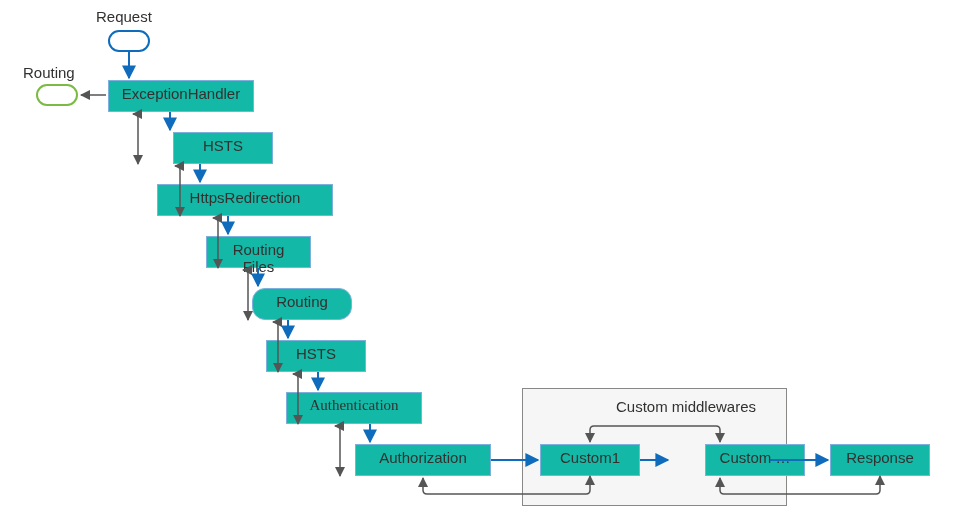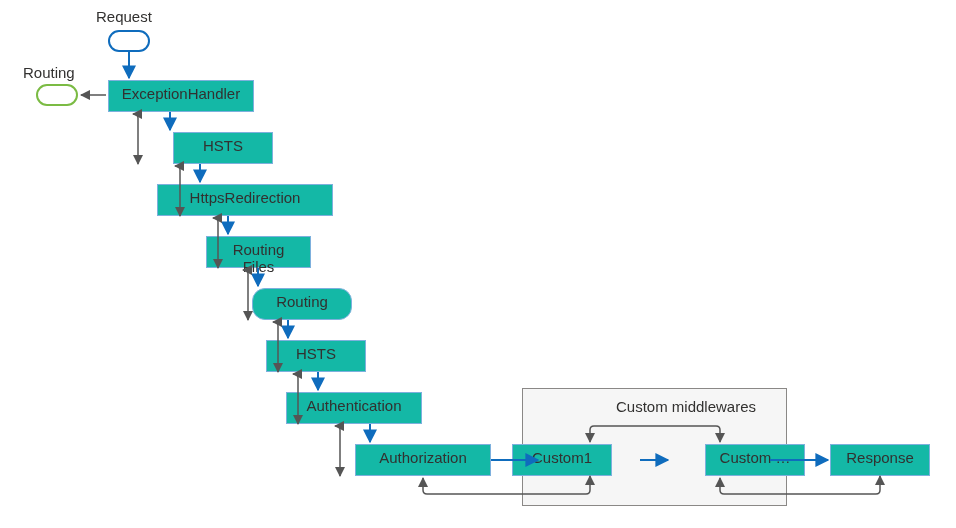--- a/index.html
+++ b/index.html
@@ -70,27 +70,27 @@
   </div>
 <div class="node" style="left:206px; top:236px; width:105px;">
     <span>Routing Files</span>
   </div>
 <div class="node" style="left:252px; top:288px; width:100px;border-radius:13px;">
     <span>Routing</span>
   </div>
 <div class="node" style="left:266px; top:340px; width:100px;">
     <span>HSTS</span>
   </div>
-<div class="node" style="left:286px; top:392px; width:136px;">
+<div class="node" style="left:286px; top:392px; width:136px;font-family:Liberation Serif, serif;">
     <span>Authentication</span>
   </div>
 <div class="node" style="left:355px; top:444px; width:136px;">
     <span>Authorization</span>
   </div>
-<div class="node" style="left:512px; top:444px; width:100px;">
+<div class="node" style="left:540px; top:444px; width:100px;">
     <span>Custom1</span>
   </div>
 <div class="node" style="left:670px; top:444px; width:100px;margin-left:35px;">
     <span>Custom …</span>
   </div>
 <div class="node" style="left:830px; top:444px; width:100px;">
     <span>Response</span>
   </div>
 
 <svg class="overlay">

